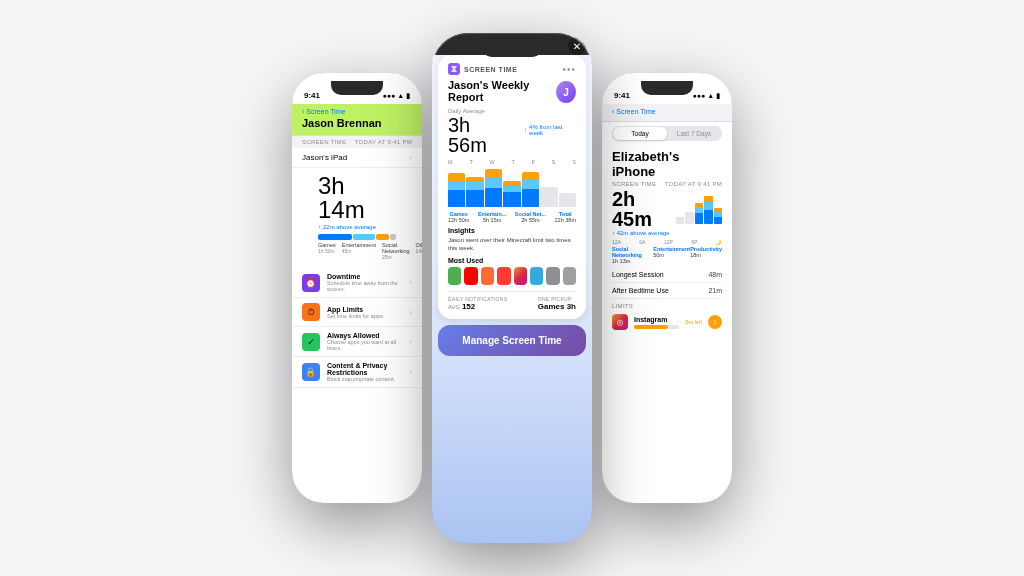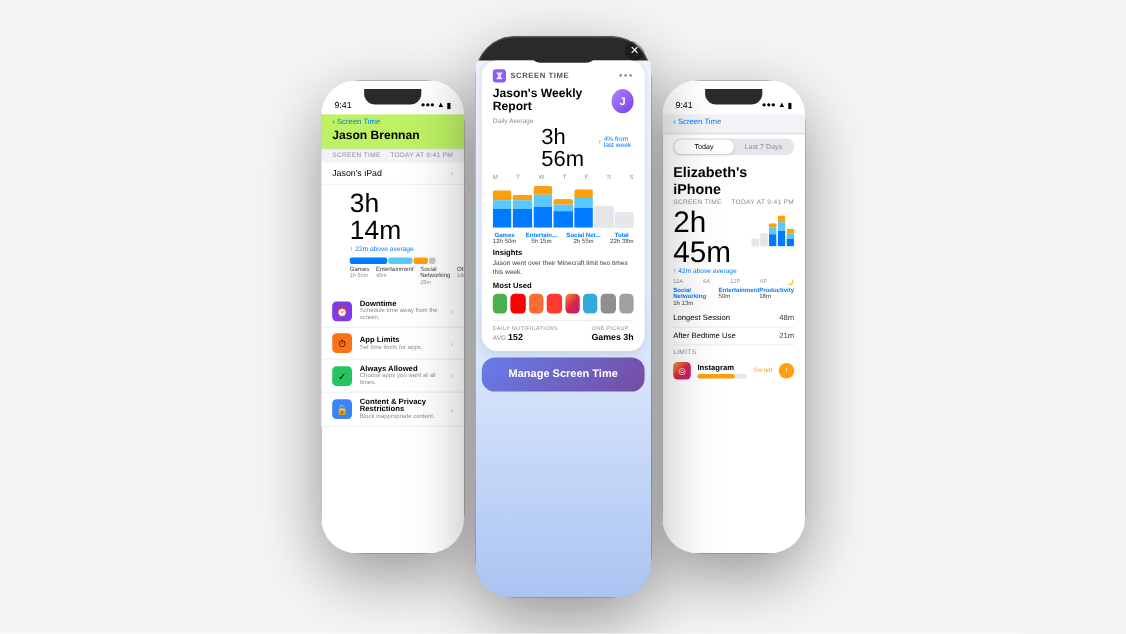--- a/index.html
+++ b/index.html
@@ -71,21 +71,21 @@
     .status-bar {
       display: flex;
       justify-content: space-between;
       align-items: center;
       padding: 18px 12px 4px;
       font-size: 7px;
       font-weight: 600;
       color: #000;
     }
 
-    .status-bar .time { font-size: 8px; font-weight: 400; }
+    .status-bar .time { font-size: 8px; font-weight: 700; }
     .status-icons { display: flex; gap: 2px; align-items: center; }
 
     
     .left-screen {
       background: #ffffff;
       width: 100%;
       height: 100%;
       font-size: 7px;
     }
 
@@ -440,21 +440,21 @@
     .r-section-header {
       font-size: 6px;
       text-transform: uppercase;
       letter-spacing: 0.3px;
       color: #8e8e93;
       display: flex;
       justify-content: space-between;
       margin-bottom: 2px;
     }
 
-    .r-usage-time { font-size: 27px; font-weight: 400; color: #000; line-height: 1; }
+    .r-usage-time { font-size: 20px; font-weight: 700; color: #000; line-height: 1; }
     .r-avg-change { font-size: 6px; color: #007aff; margin-top: 1px; }
 
     .r-time-labels {
       display: flex;
       justify-content: space-between;
       margin: 3px 0 1px;
       font-size: 5px;
       color: #8e8e93;
     }
 
@@ -683,21 +683,21 @@
             </div>
             <span class="card-dots">•••</span>
           </div>
 
           <div style="display:flex;align-items:center;margin-bottom:3px;">
             <span class="card-report-title">Jason's Weekly Report</span>
             <div class="user-avatar">J</div>
           </div>
 
           <div class="daily-avg-label">Daily Average</div>
-          <div style="display:flex;align-items:baseline;gap:12px;margin-left:44px;">
+          <div style="display:flex;align-items:baseline;gap:12px;">
             <span class="daily-avg-time">3h 56m</span>
             <span class="daily-avg-change">
               <span>↑</span>
               <span>4% from last week</span>
             </span>
           </div>
 
           <div class="week-days">
             <span class="week-day">M</span>
             <span class="week-day">T</span>

